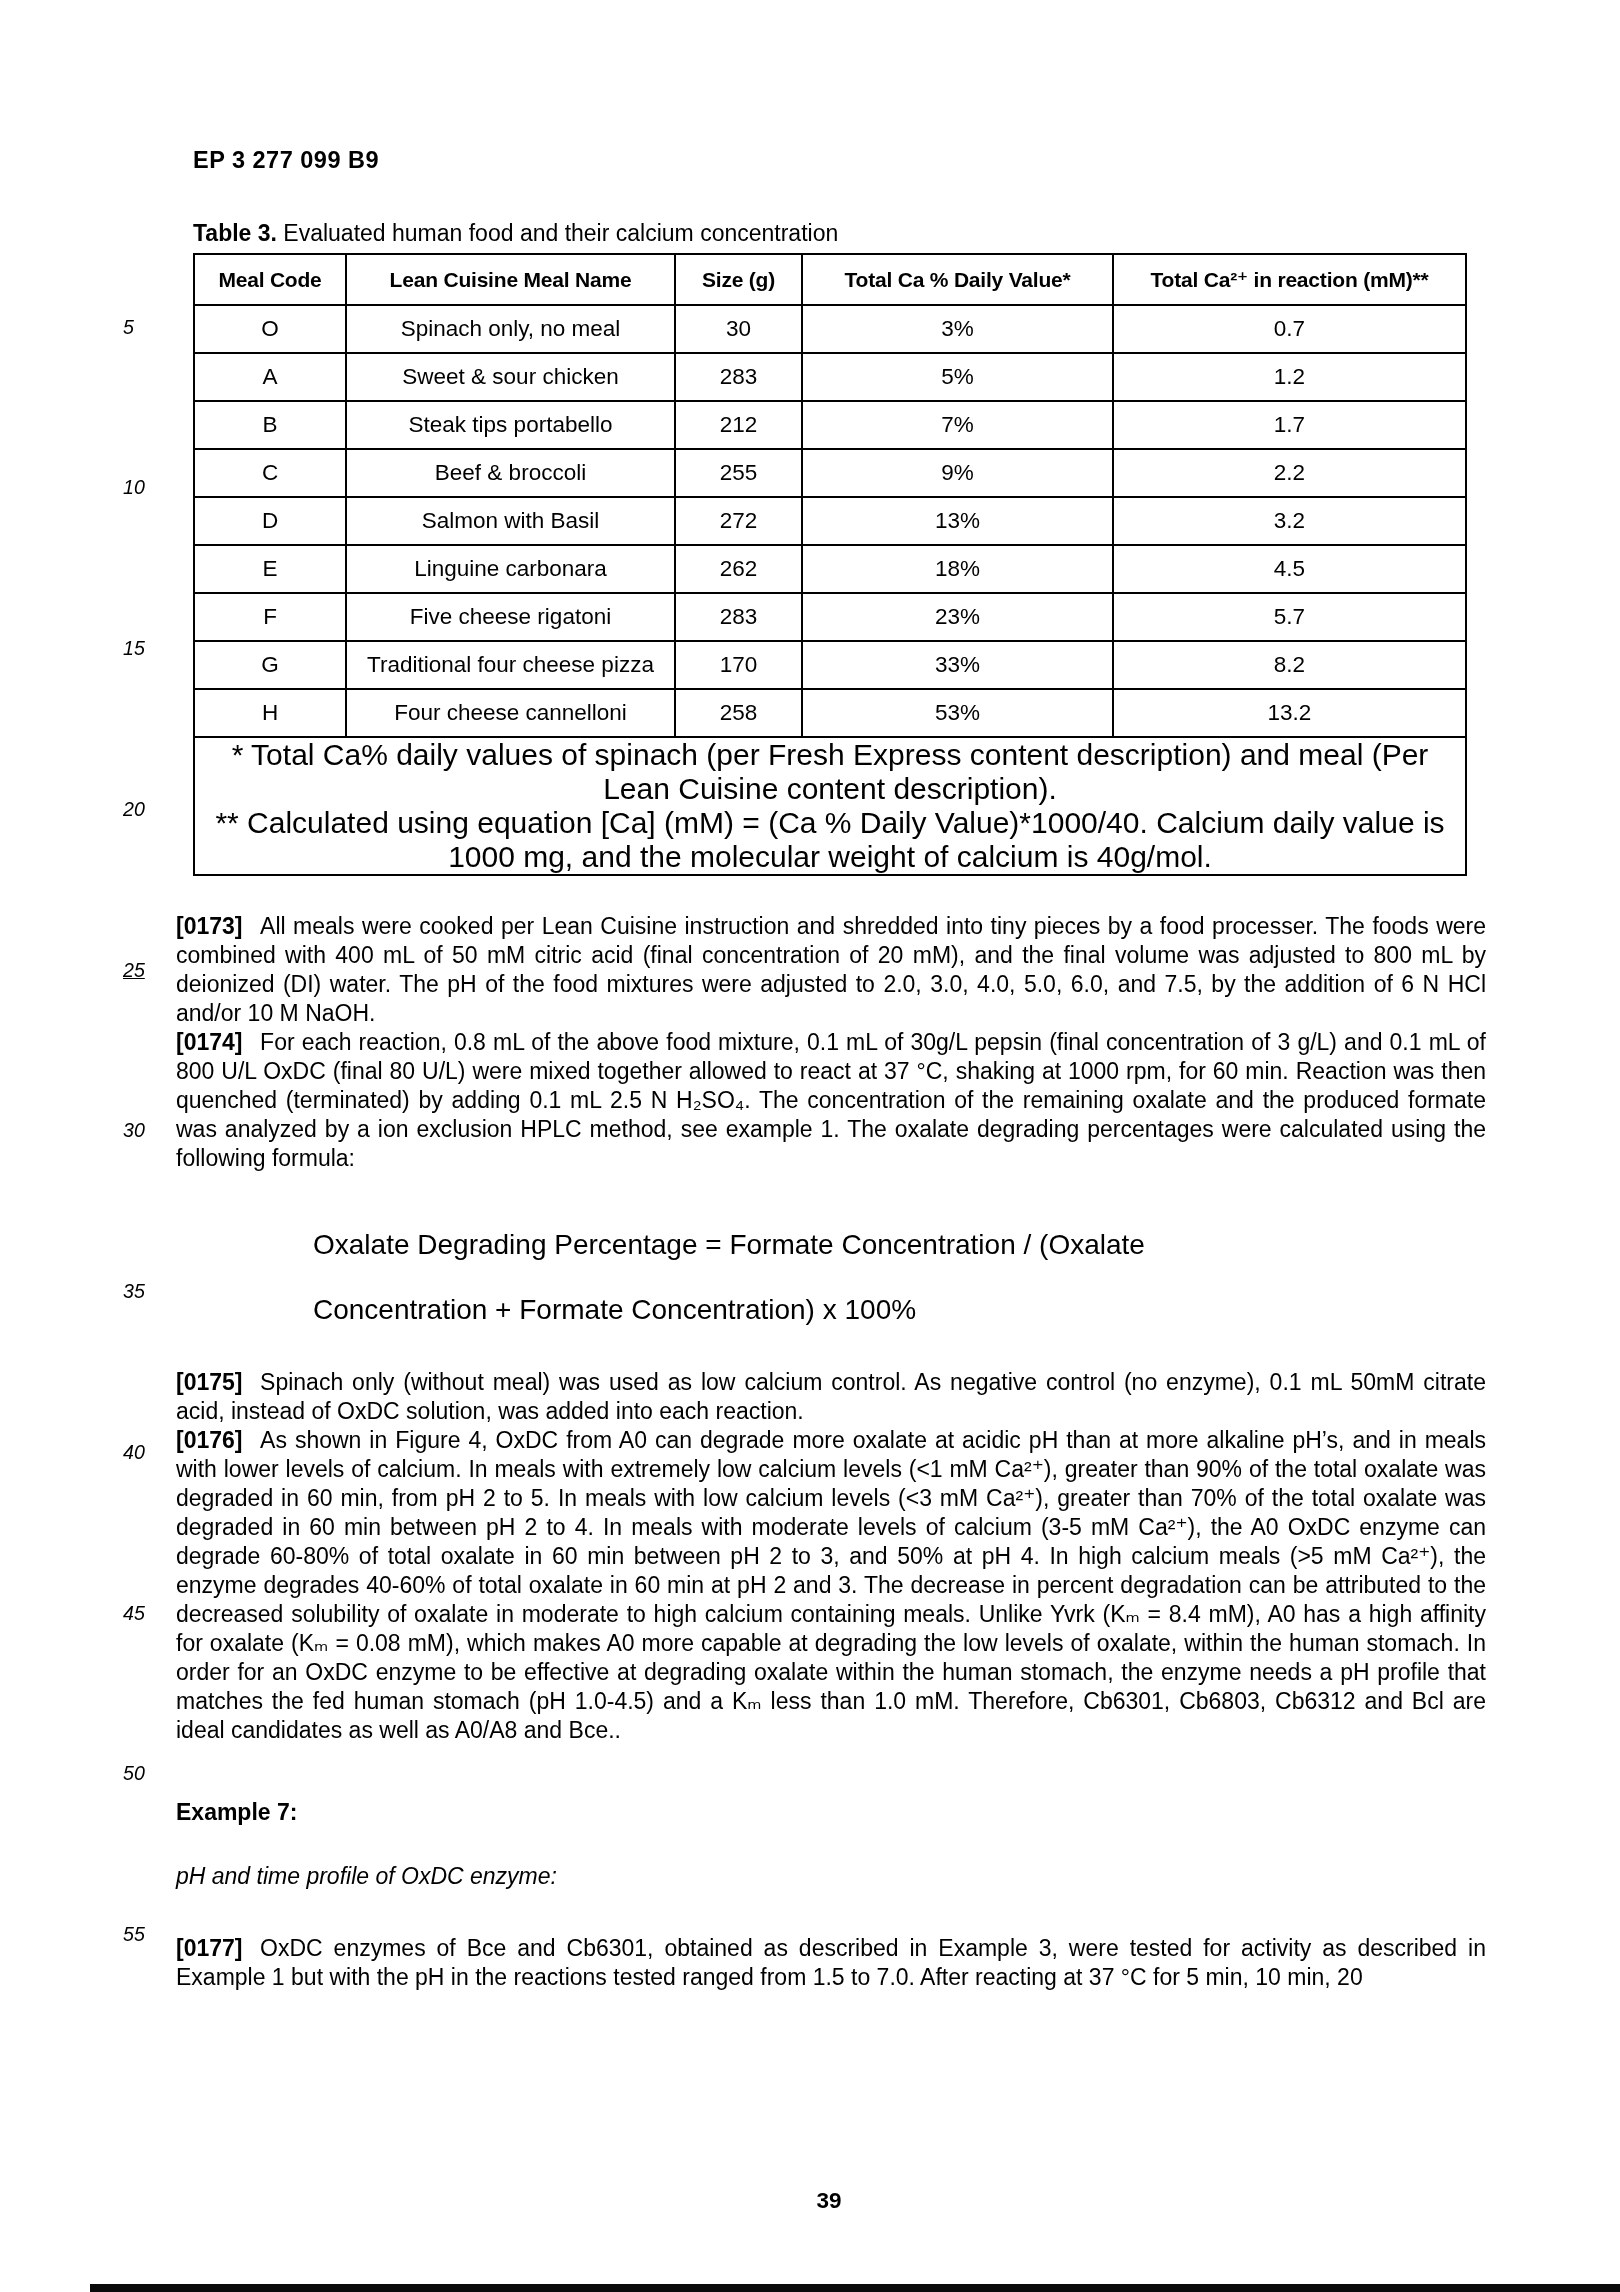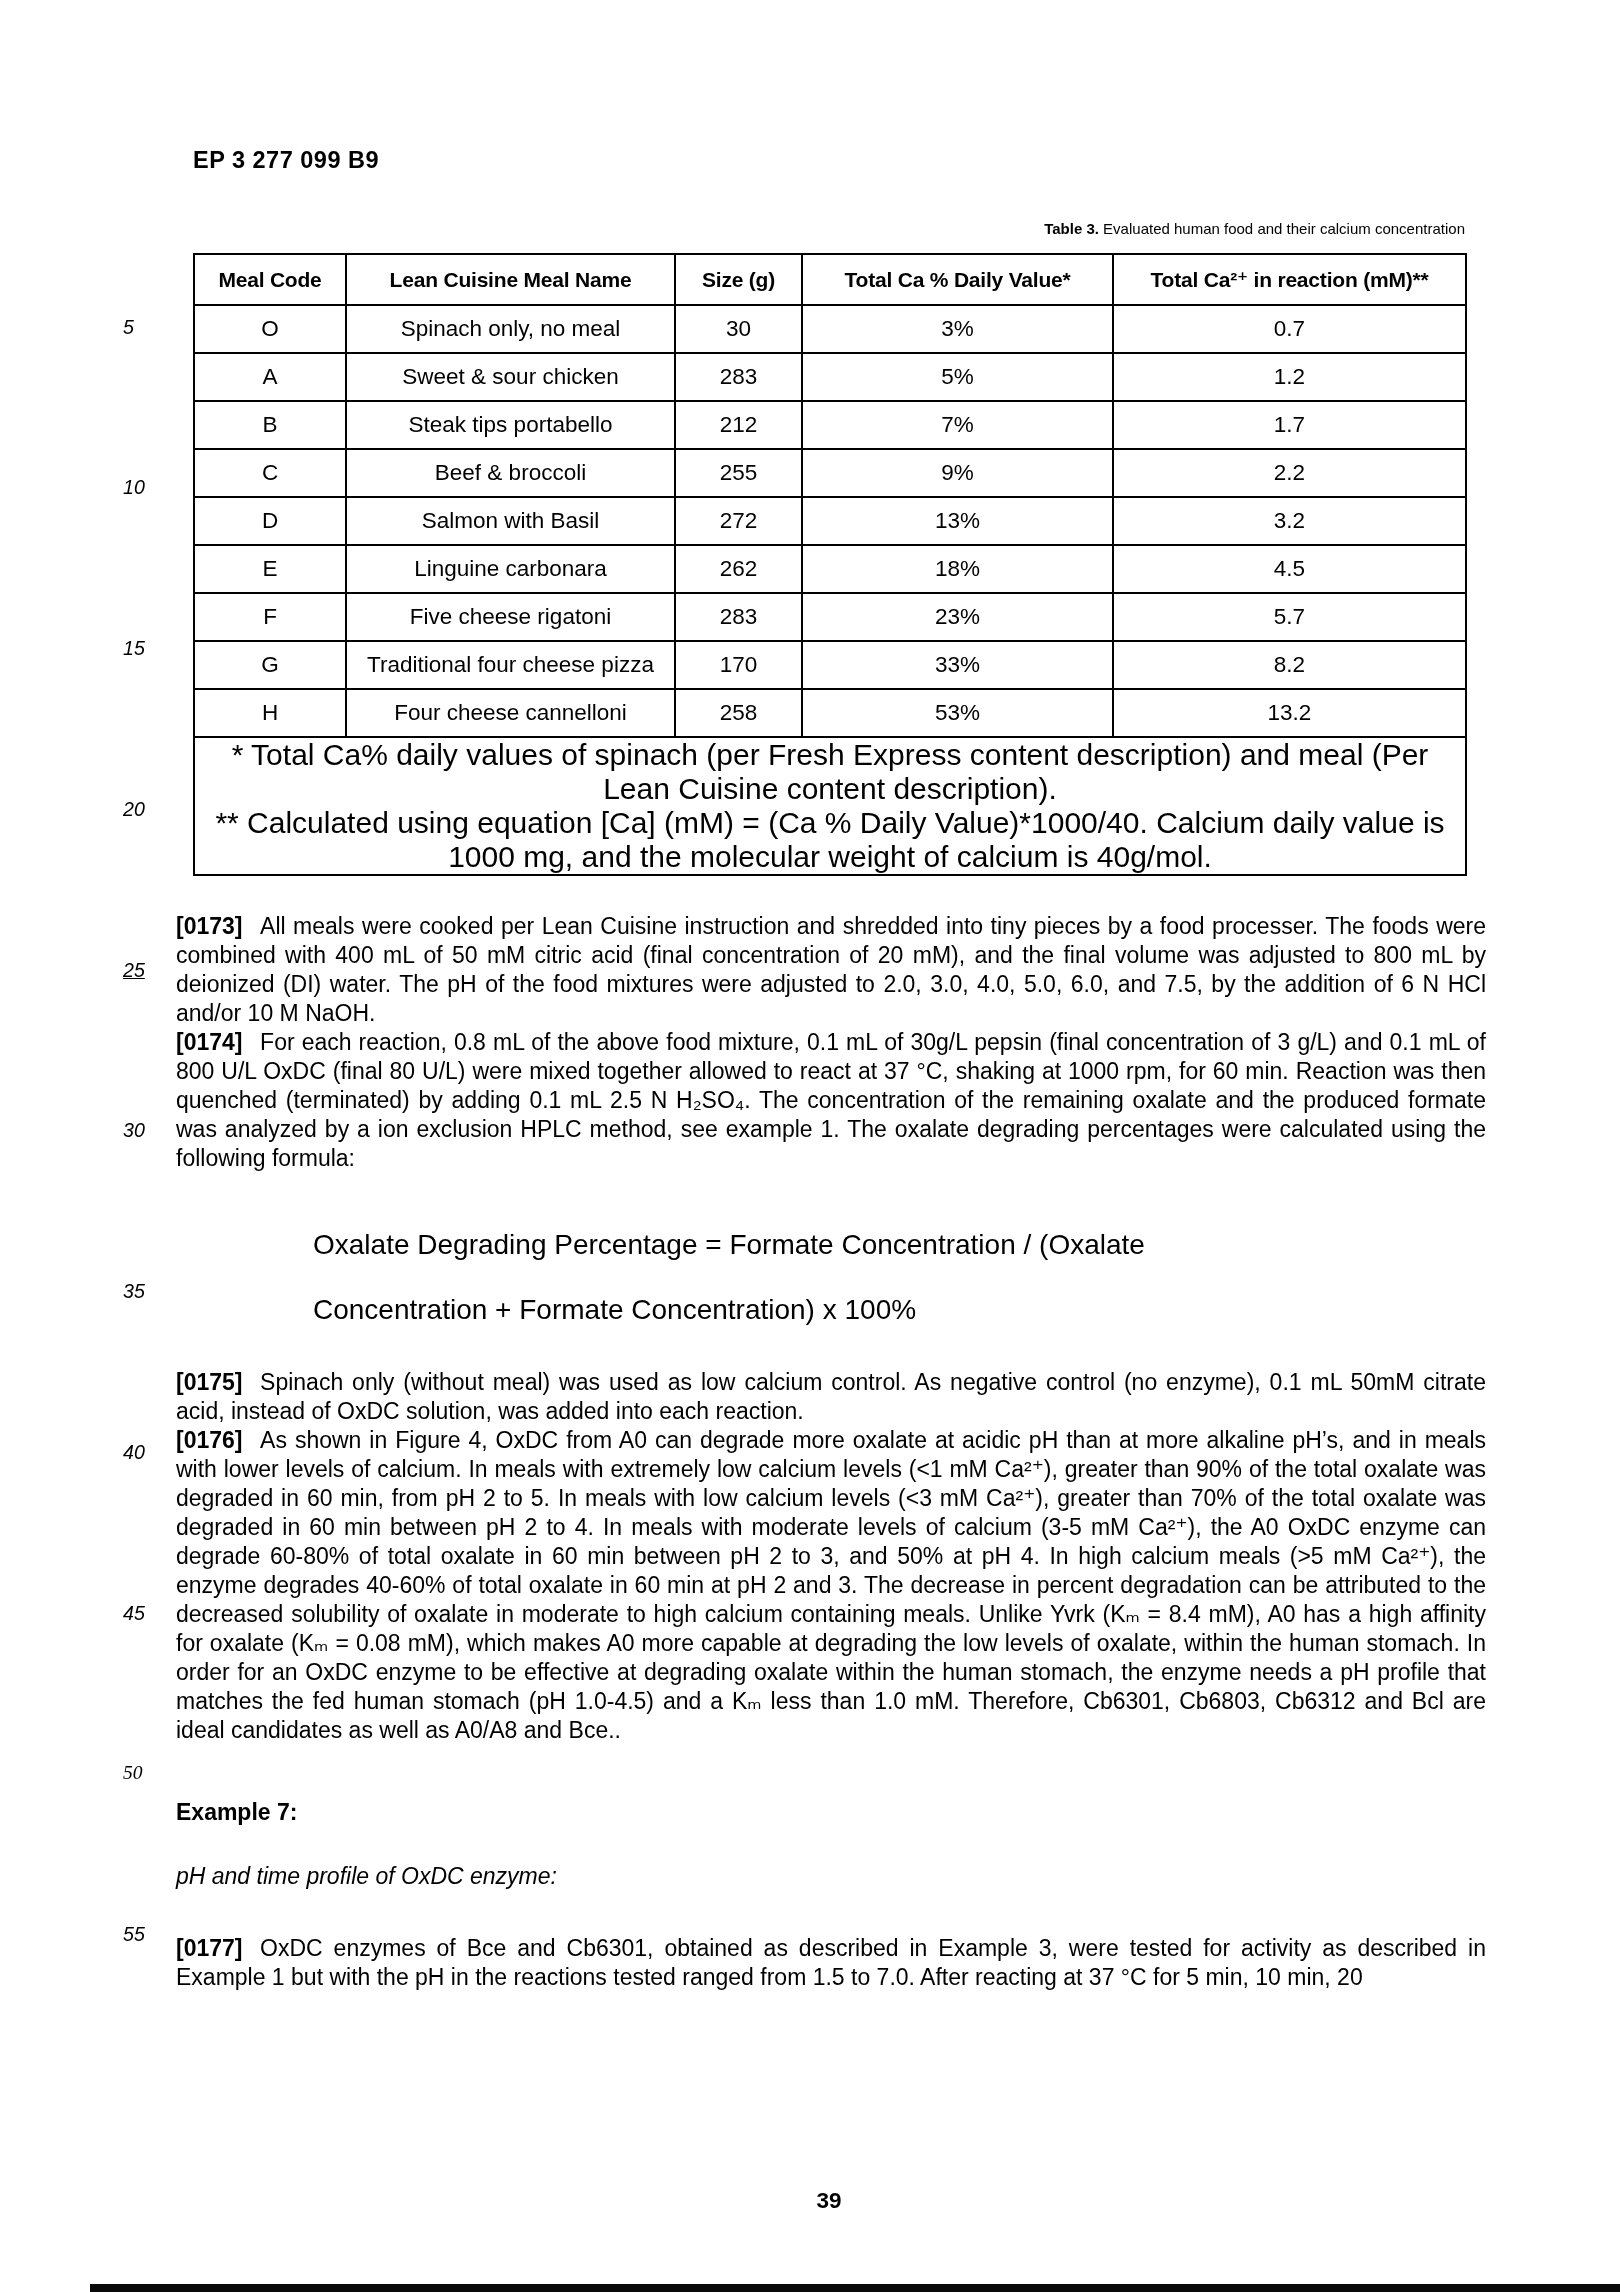--- a/index.html
+++ b/index.html
@@ -8,21 +8,21 @@
     background:#ffffff; color:#000;
     font-family:"Liberation Sans","DejaVu Sans",sans-serif;
     overflow:hidden;
   }
   .doc-header {
     position:absolute; top:147px; left:193px; width:1272px;
     text-align:left; font-size:23.5px; font-weight:bold; letter-spacing:0.5px;
   }
   .table-title {
     position:absolute; top:220px; left:193px; width:1272px;
-    text-align:right; font-size:15px;
+    text-align:left; font-size:23px;
   }
   table.meal {
     position:absolute; top:253px; left:193px; width:1272px;
     border-collapse:collapse; table-layout:fixed; font-size:22.5px;
   }
   table.meal th, table.meal td {
     border:2px solid #000; text-align:center; padding:0 2px; height:46px;
   }
   table.meal th {
     font-weight:bold; height:49px; font-size:21px; letter-spacing:-0.2px; white-space:nowrap;
@@ -177,16 +177,16 @@
 
 <div class="margin-num" style="top: 316px;">5</div>
     <div class="margin-num" style="top: 476px;">10</div>
     <div class="margin-num" style="top: 637px;">15</div>
     <div class="margin-num" style="top: 798px;">20</div>
     <div class="margin-num" style="top: 959px; text-decoration: underline;">25</div>
     <div class="margin-num" style="top: 1119px;">30</div>
     <div class="margin-num" style="top: 1280px;">35</div>
     <div class="margin-num" style="top: 1441px;">40</div>
     <div class="margin-num" style="top: 1602px;">45</div>
-    <div class="margin-num" style="top: 1762px; font-family: Liberation Serif, serif;">50</div>
+    <div class="margin-num" style="top: 1762px;">50</div>
     <div class="margin-num" style="top: 1923px;">55</div>
   </div>
 
 
 </body></html>

